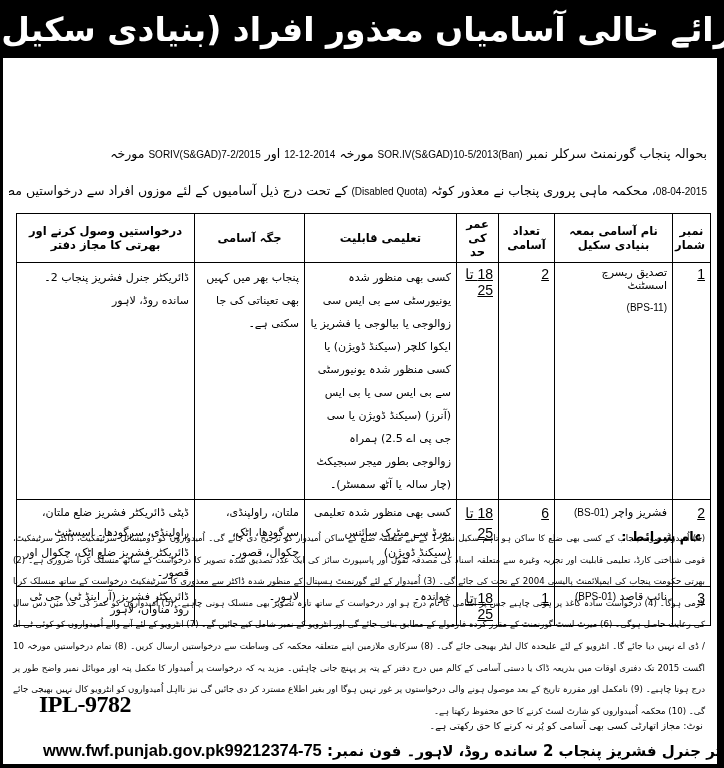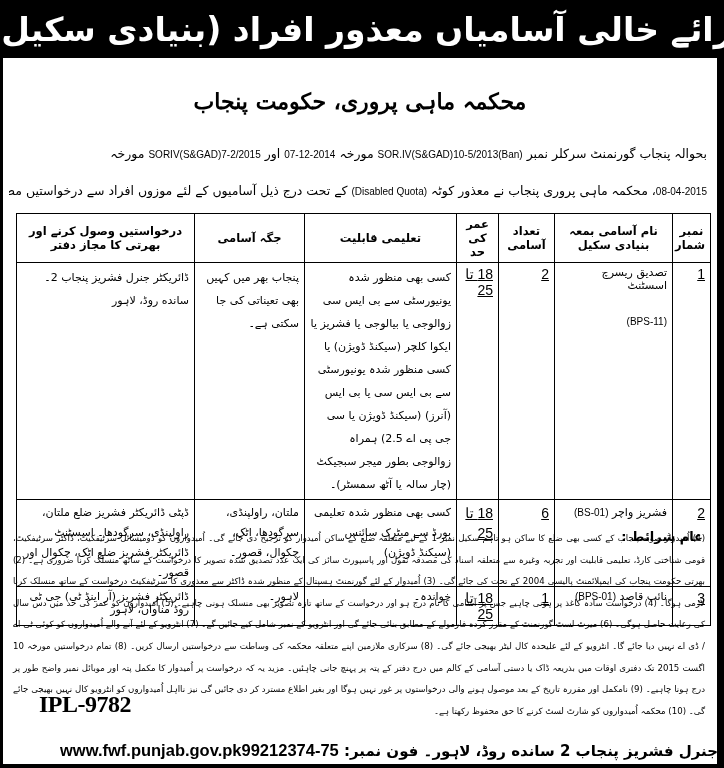--- a/index.html
+++ b/index.html
@@ -51,38 +51,37 @@
     position:absolute; right:14px; top:662px; direction:rtl; font-size:9.5px;
   }
   .ipl {
     position:absolute; left:36px; top:633px; font-family:"Liberation Serif", serif;
     font-size:24px; font-weight:bold; letter-spacing:-0.5px;
   }
   .footer {
     position:absolute; left:40px; right:14px; top:683px; display:flex; align-items:center;
     justify-content:space-between;
   }
-  .web { font-family:"Liberation Sans", sans-serif; font-weight:bold; font-size:16.5px;margin-left:17px; }
+  .web { font-family:"Liberation Sans", sans-serif; font-weight:bold; font-size:16.5px; }
   .advertiser { direction:rtl; font-size:15px; font-weight:bold; white-space:nowrap; }
   .advertiser .phone { font-family:"Liberation Sans", sans-serif; font-size:16.5px; direction:ltr; unicode-bidi:embed;text-align:center; }
 </style>
 </head>
 <body>
 
 <div class="banner">اشتہار برائے خالی آسامیاں معذور افراد (بنیادی سکیل 1 تا 11)</div>
 
 <div class="sheet">
 
-  <div class="dept">محکمہ ماہی پروری، حکومت پنجاب</div>
 
   <div class="ref ref1">
     <span>بحوالہ پنجاب گورنمنٹ سرکلر نمبر</span>
     <span class="latin">SOR.IV(S&amp;GAD)10-5/2013(Ban)</span>
     <span>مورخہ</span>
-    <span class="latin">07-12-2014</span>
+    <span class="latin">12-12-2014</span>
     <span>اور</span>
     <span class="latin">SORIV(S&amp;GAD)7-2/2015</span>
     <span>مورخہ</span>
   </div>
 
   <div class="ref ref2">
     <span class="latin">08-04-2015</span>،
     <span>محکمہ ماہی پروری پنجاب نے معذور کوٹہ</span>
     <span class="latin">(Disabled Quota)</span>
     <span>کے تحت درج ذیل آسامیوں کے لئے موزوں افراد سے درخواستیں مطلوب ہیں۔</span>
@@ -107,21 +106,21 @@
         <th>تعلیمی قابلیت</th>
         <th>جگہ آسامی</th>
         <th>درخواستیں وصول کرنے اور بھرتی کا مجاز دفتر</th>
       </tr>
     </thead>
     <tbody>
       <tr class="r1">
         <td class="num">1</td>
         <td>
           <div>تصدیق ریسرچ اسسٹنٹ</div>
-          <div class="latin" style="margin-top:24px;text-align:right">(BPS-11)</div>
+          <div class="latin" style="margin-top:10px;text-align:right">(BPS-11)</div>
         </td>
         <td class="ctr">2</td>
         <td class="ctr">18 تا 25</td>
         <td class="qual">کسی بھی منظور شدہ یونیورسٹی سے بی ایس سی زوالوجی یا بیالوجی یا فشریز یا ایکوا کلچر (سیکنڈ ڈویژن) یا کسی منظور شدہ یونیورسٹی سے بی ایس سی یا بی ایس (آنرز) (سیکنڈ ڈویژن یا سی جی پی اے 2.5) ہمراہ زوالوجی بطور میجر سبجیکٹ (چار سالہ یا آٹھ سمسٹر)۔</td>
         <td class="qual">پنجاب بھر میں کہیں بھی تعیناتی کی جا سکتی ہے۔</td>
         <td class="qual">ڈائریکٹر جنرل فشریز پنجاب 2۔ سانده روڈ، لاہور</td>
       </tr>
       <tr class="r2">
         <td class="num">2</td>
         <td>
@@ -146,20 +145,21 @@
         <td>لاہور۔</td>
         <td>ڈائریکٹر فشریز (آر اینڈ ٹی) جی ٹی روڈ مناواں، لاہور</td>
       </tr>
     </tbody>
   </table>
 
   <div class="terms-title">عام شرائط :</div>
   <div class="terms">(1) اُمیدوار صوبہ پنجاب کے کسی بھی ضلع کا ساکن ہو تاہم سکیل نمبر 1 کے لیے متعلقہ ضلع کے ساکن اُمیدوار کو ترجیح دی جائے گی۔ اُمیدواروں کو ڈومیسائل سرٹیفکیٹ، ڈاکٹر سرٹیفکیٹ، قومی شناختی کارڈ، تعلیمی قابلیت اور تجربہ وغیرہ سے متعلقہ اسناد کی مصدقہ نقول اور پاسپورٹ سائز کی ایک عدد تصدیق شدہ تصویر کا درخواست کے ساتھ منسلک کرنا ضروری ہے۔ (2) بھرتی حکومت پنجاب کی ایمپلائمنٹ پالیسی 2004 کے تحت کی جائے گی۔ (3) اُمیدوار کے لئے گورنمنٹ ہسپتال کے منظور شدہ ڈاکٹر سے معذوری کا سرٹیفکیٹ درخواست کے ساتھ منسلک کرنا لازمی ہوگا۔ (4) درخواست سادہ کاغذ پر ہونی چاہیے جس پر آسامی کا نام درج ہو اور درخواست کے ساتھ تازہ تصویر بھی منسلک ہونی چاہیے۔ (5) اُمیدواروں کو عمر کی حد میں دس سال کی رعایت حاصل ہوگی۔ (6) میرٹ لسٹ گورنمنٹ کے مقرر کردہ فارمولے کے مطابق بنائی جائے گی اور انٹرویو کے نمبر شامل کیے جائیں گے۔ (7) انٹرویو کے لئے آنے والے اُمیدواروں کو کوئی ٹی اے / ڈی اے نہیں دیا جائے گا۔ انٹرویو کے لئے علیحدہ کال لیٹر بھیجی جائے گی۔ (8) سرکاری ملازمین اپنے متعلقہ محکمہ کی وساطت سے درخواستیں ارسال کریں۔ (8) تمام درخواستیں مورخہ 10 اگست 2015 تک دفتری اوقات میں بذریعہ ڈاک یا دستی آسامی کے کالم میں درج دفتر کے پتہ پر پہنچ جانی چاہئیں۔ مزید یہ کہ درخواست پر اُمیدوار کا مکمل پتہ اور موبائل نمبر واضح طور پر درج ہونا چاہیے۔ (9) نامکمل اور مقررہ تاریخ کے بعد موصول ہونے والی درخواستوں پر غور نہیں ہوگا اور بغیر اطلاع مسترد کر دی جائیں گی نیز نااہل اُمیدواروں کو انٹرویو کال نہیں بھیجی جائے گی۔ (10) محکمہ اُمیدواروں کو شارٹ لسٹ کرنے کا حق محفوظ رکھتا ہے۔</div>
 
   <div class="ipl">IPL-9782</div>
+  <div class="note">نوٹ: مجاز اتھارٹی کسی بھی آسامی کو پُر نہ کرنے کا حق رکھتی ہے۔</div>
 
   <div class="footer">
     <span class="web">www.fwf.punjab.gov.pk</span>
     <span class="advertiser">
       
       <span>ڈائریکٹر جنرل فشریز پنجاب 2 سانده روڈ، لاہور۔ فون نمبر:</span>
       <span class="phone">99212374-75</span>
     </span>
   </div>
 </div>

